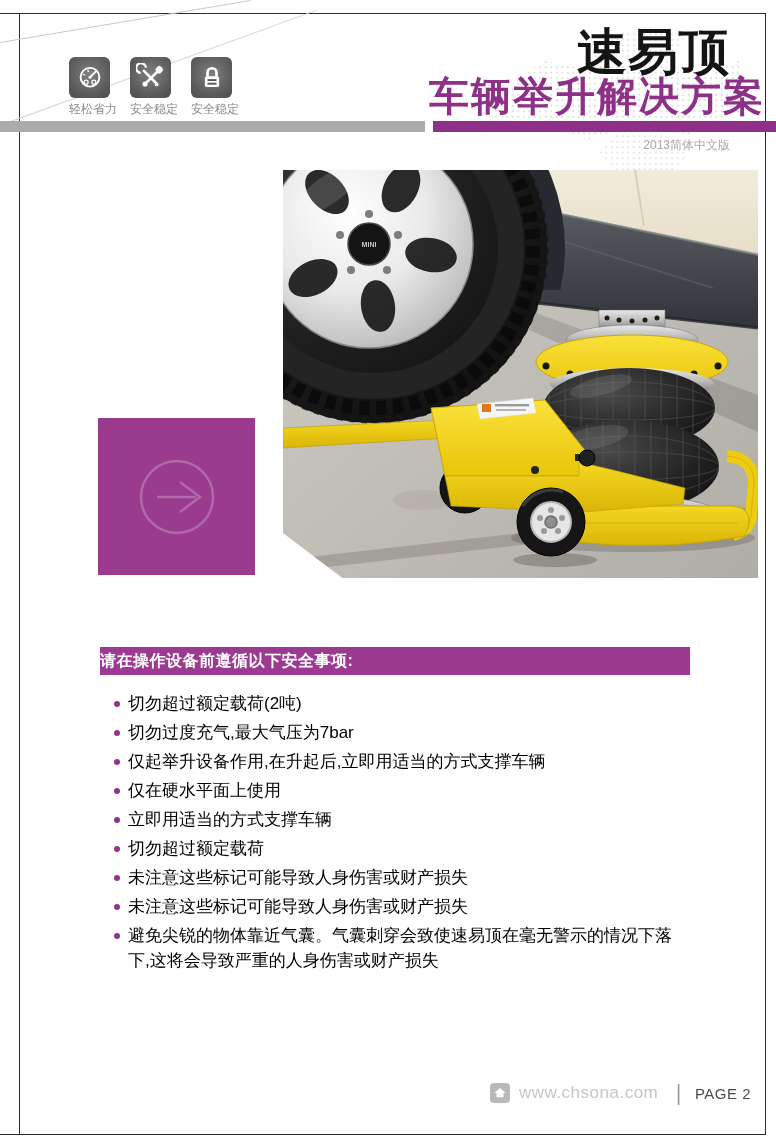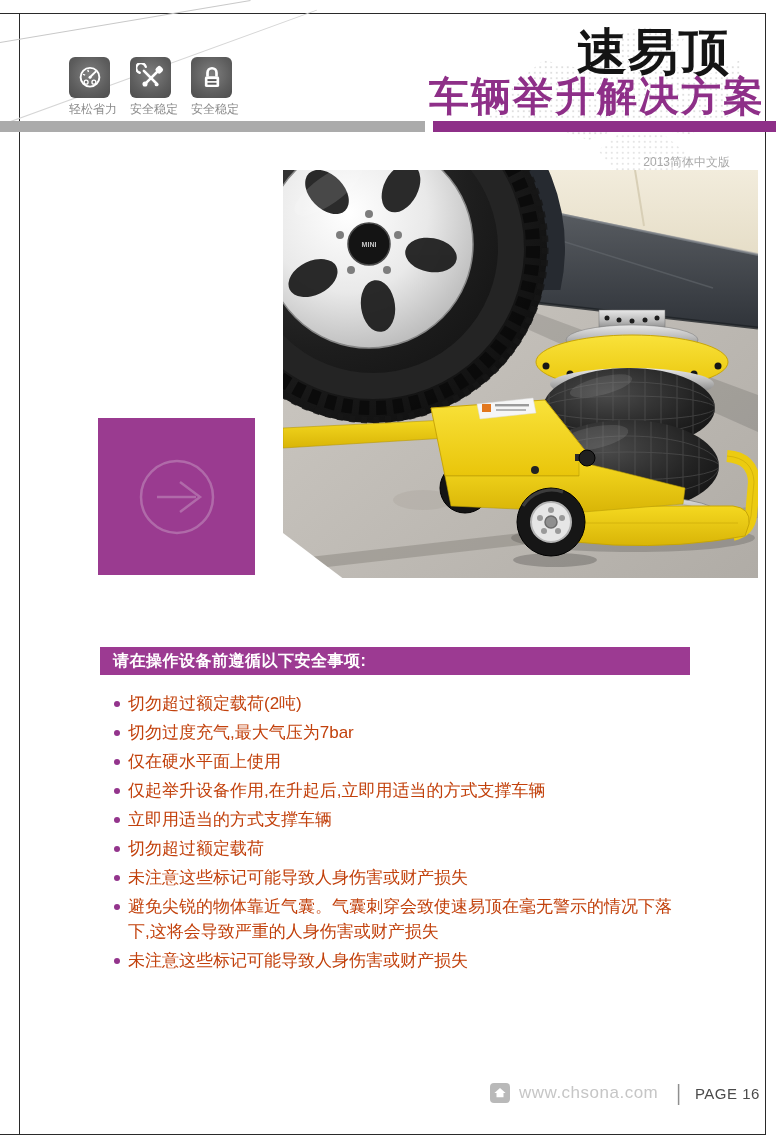--- a/index.html
+++ b/index.html
@@ -37,34 +37,34 @@
   .dots-1{left:488px;top:26px;width:252px;height:114px;
     clip-path:polygon(8% 55%,22% 30%,38% 38%,45% 12%,62% 0,78% 10%,72% 35%,88% 42%,100% 30%,100% 75%,80% 95%,55% 88%,40% 100%,20% 85%,0 80%);}
   .dots-2{left:598px;top:128px;width:92px;height:56px;opacity:.6;
     clip-path:polygon(0 40%,30% 0,70% 10%,100% 50%,70% 100%,25% 90%);}
   .brand{position:absolute;right:46px;top:30px;font-size:50px;line-height:44px;
     font-weight:900;color:#141414;letter-spacing:1px;white-space:nowrap;text-align:right;}
   .subtitle{position:absolute;right:11px;top:74px;font-size:40px;line-height:44px;
     font-weight:800;color:var(--accent);letter-spacing:2px;white-space:nowrap;text-align:center;}
   .bar-gray{position:absolute;left:0;top:121px;width:425px;height:11px;background:var(--gray);}
   .bar-purple{position:absolute;left:433px;top:121px;width:343px;height:11px;background:var(--accent);}
-  .edition{position:absolute;right:46px;top:154px;font-size:12px;color:#a9a9a9;}
+  .edition{position:absolute;right:46px;top:137px;font-size:12px;color:#a9a9a9;}
   
   .photo{position:absolute;left:283px;top:170px;width:475px;height:408px;
     clip-path:polygon(0 0,100% 0,100% 100%,12.5% 100%,0 89%);}
   
   .arrow-tile{position:absolute;left:98px;top:418px;width:157px;height:157px;
     background:var(--tile);cursor:pointer;}
   
   .banner{position:absolute;left:100px;top:647px;width:590px;height:28px;
     background:var(--banner);color:#fff;font-size:16px;font-weight:bold;
-    line-height:28px;padding-left:13px;box-sizing:border-box;letter-spacing:.5px;}
+    line-height:28px;box-sizing:border-box;letter-spacing:.5px;}
   .safety-list{position:absolute;left:112px;top:691px;width:560px;margin:0;padding:0;list-style:none;}
   .safety-list li{position:relative;padding-left:16px;margin-bottom:4px;
-    font-size:17px;line-height:25px;color:#c2410c;}
+    font-size:17px;line-height:25px;color:#000000;}
   .safety-list li::before{content:"";position:absolute;left:2px;top:10px;width:6px;height:6px;
     border-radius:50%;background:#93348c;}
   
   .footer{position:absolute;left:490px;top:1080px;height:26px;display:flex;align-items:center;}
   .home-tile{width:20px;height:20px;border-radius:4px;background:#b9b9b9;
     display:flex;align-items:center;justify-content:center;}
   .site{margin-left:9px;font-size:17px;color:#c6c6c6;letter-spacing:.5px;}
   .fsep{margin:0 14px 0 18px;color:#8f8f8f;font-size:18px;font-weight:300;transform:scaleY(1.2);}
   .pageno{font-size:15px;color:#4b4b4b;letter-spacing:.5px;}
 </style>
@@ -321,33 +321,33 @@
       <circle cx="79" cy="79" r="36"></circle>
       <line x1="59" y1="79" x2="98" y2="79"></line>
       <polyline points="82,64 102,79 82,94" fill="none" stroke-linejoin="miter"></polyline>
     </svg>
   </div>
 
   <div class="banner">请在操作设备前遵循以下安全事项:</div>
   <ul class="safety-list">
     <li>切勿超过额定载荷(2吨)</li>
     <li>切勿过度充气,最大气压为7bar</li>
+    <li>仅起举升设备作用,在升起后,立即用适当的方式支撑车辆</li>
     <li>仅在硬水平面上使用</li>
-    <li>仅起举升设备作用,在升起后,立即用适当的方式支撑车辆</li>
     <li>立即用适当的方式支撑车辆</li>
     <li>切勿超过额定载荷</li>
     <li>未注意这些标记可能导致人身伤害或财产损失</li>
+    <li>未注意这些标记可能导致人身伤害或财产损失</li>
     <li>避免尖锐的物体靠近气囊。气囊刺穿会致使速易顶在毫无警示的情况下落下,这将会导致严重的人身伤害或财产损失</li>
-    <li>未注意这些标记可能导致人身伤害或财产损失</li>
   </ul>
 
   <div class="footer">
     <div class="home-tile">
       <svg width="14" height="14" viewBox="0 0 20 20">
         <polygon points="10,3 18,10 15,10 15,16 5,16 5,10 2,10" fill="#ffffff"></polygon>
       </svg>
     </div>
     <span class="site">www.chsona.com</span>
     <span class="fsep">|</span>
-    <span class="pageno">PAGE 16</span>
+    <span class="pageno">PAGE 2</span>
   </div>
 
 </div>
 
 </body></html>

